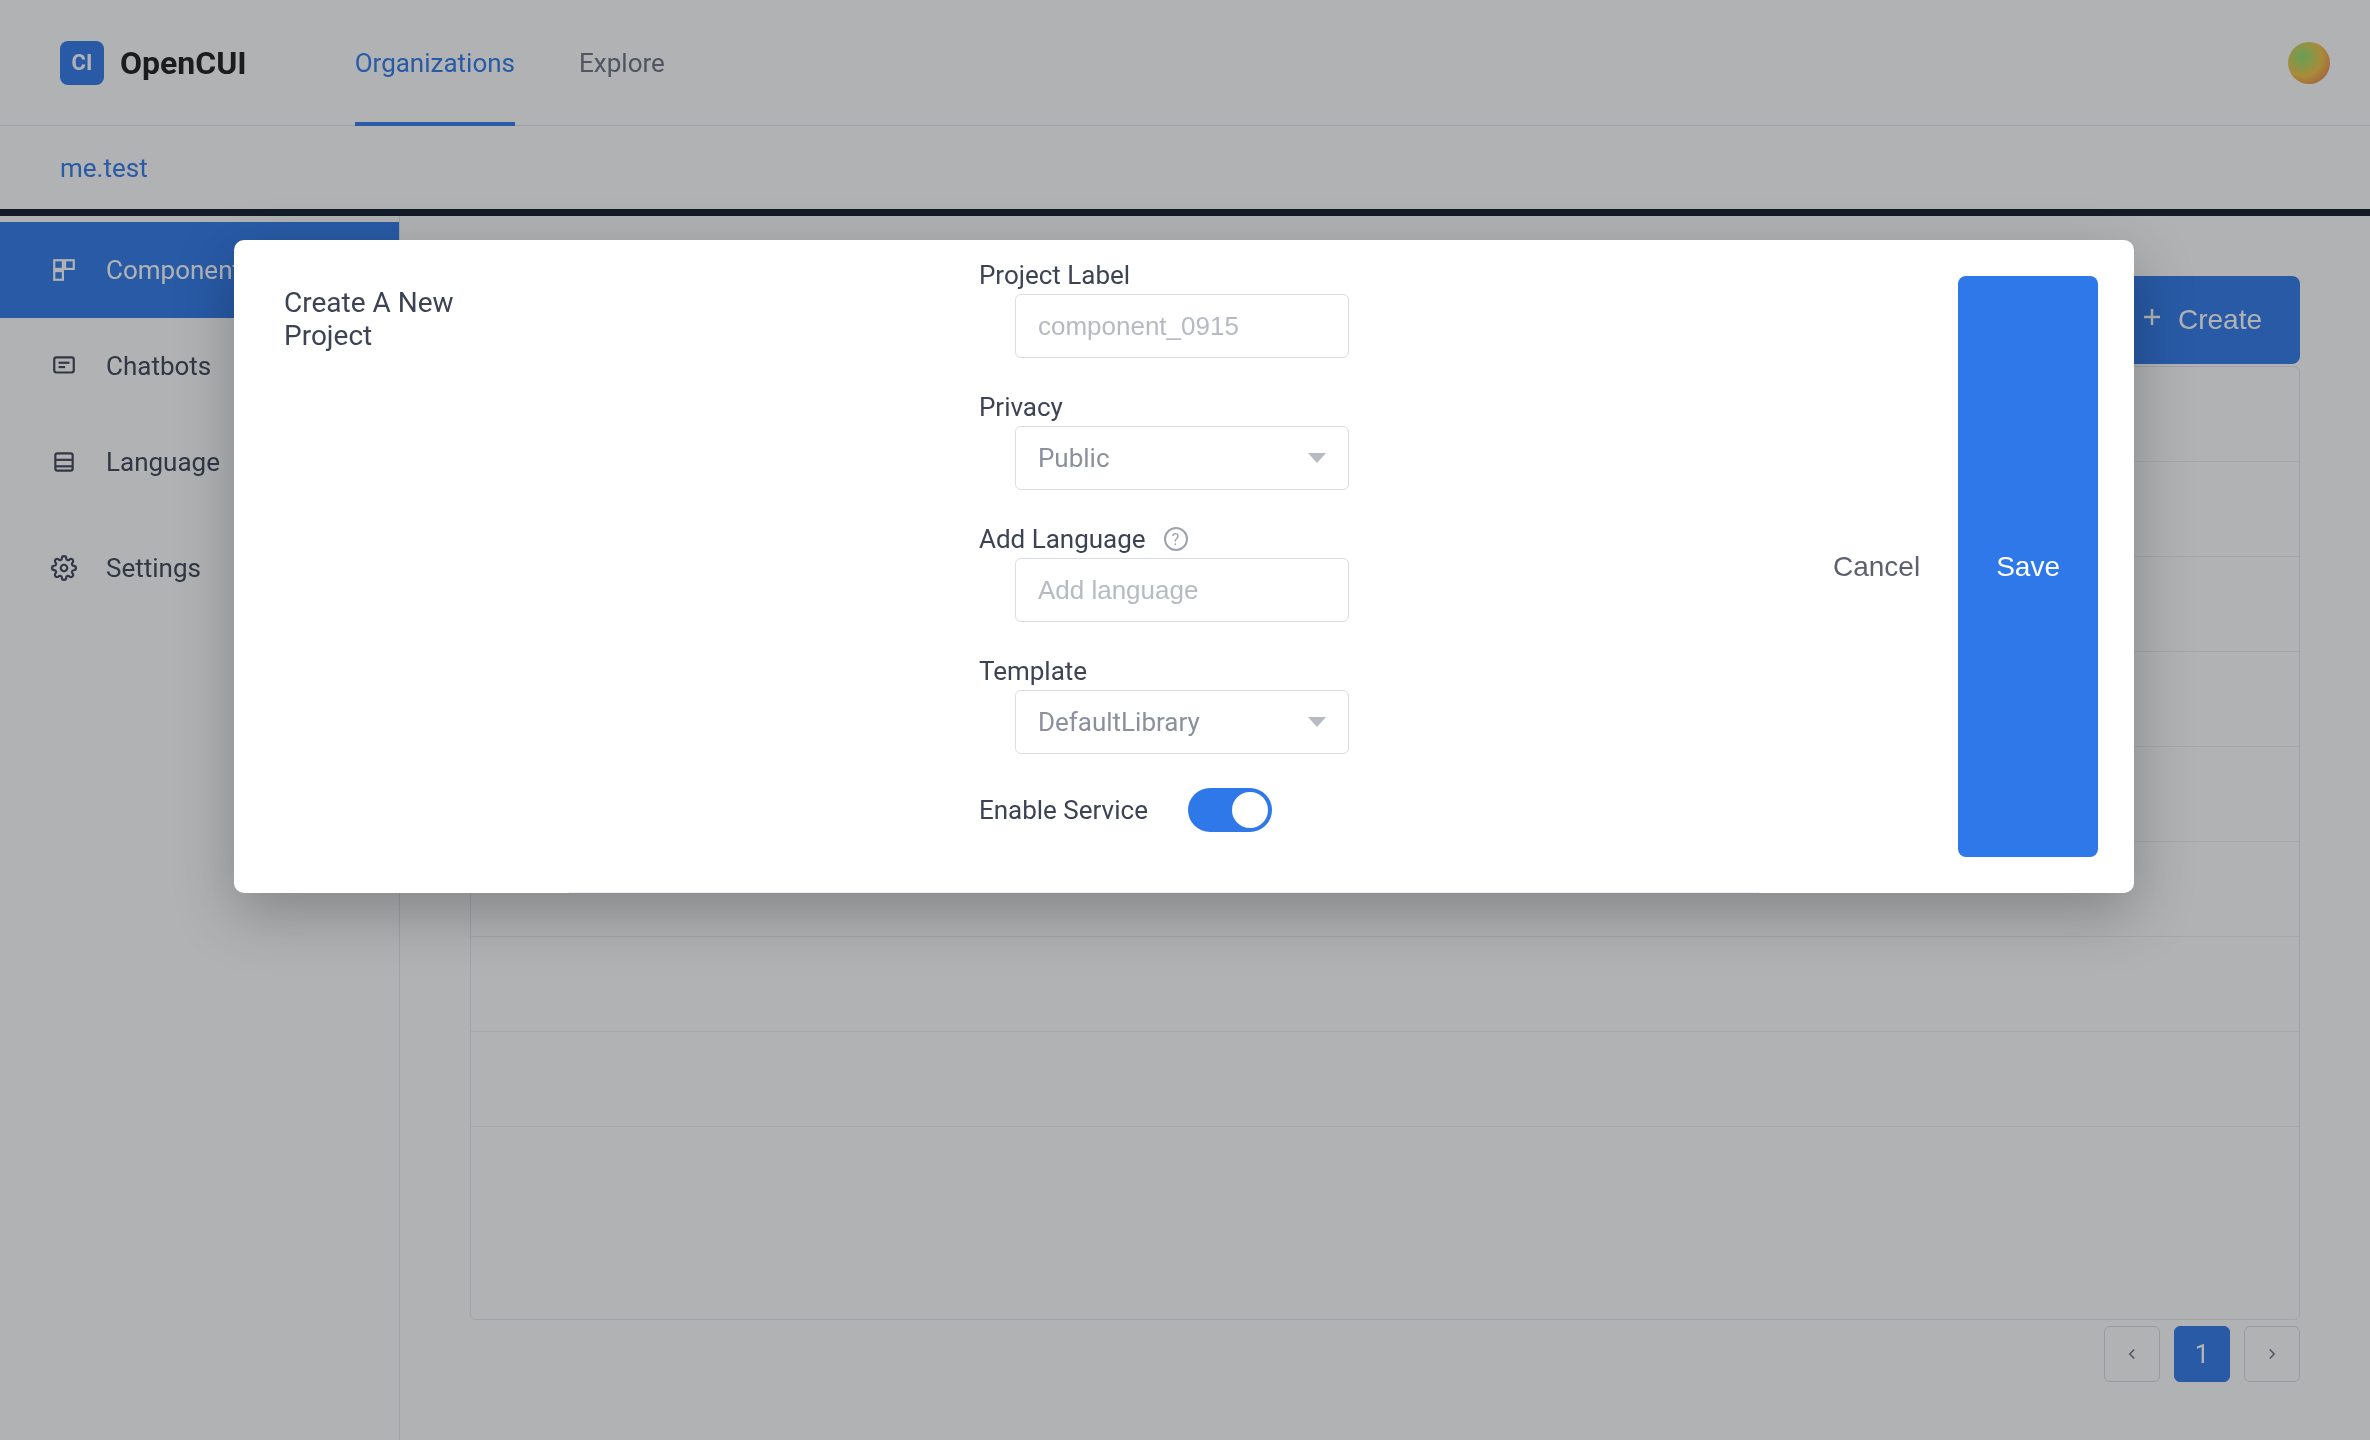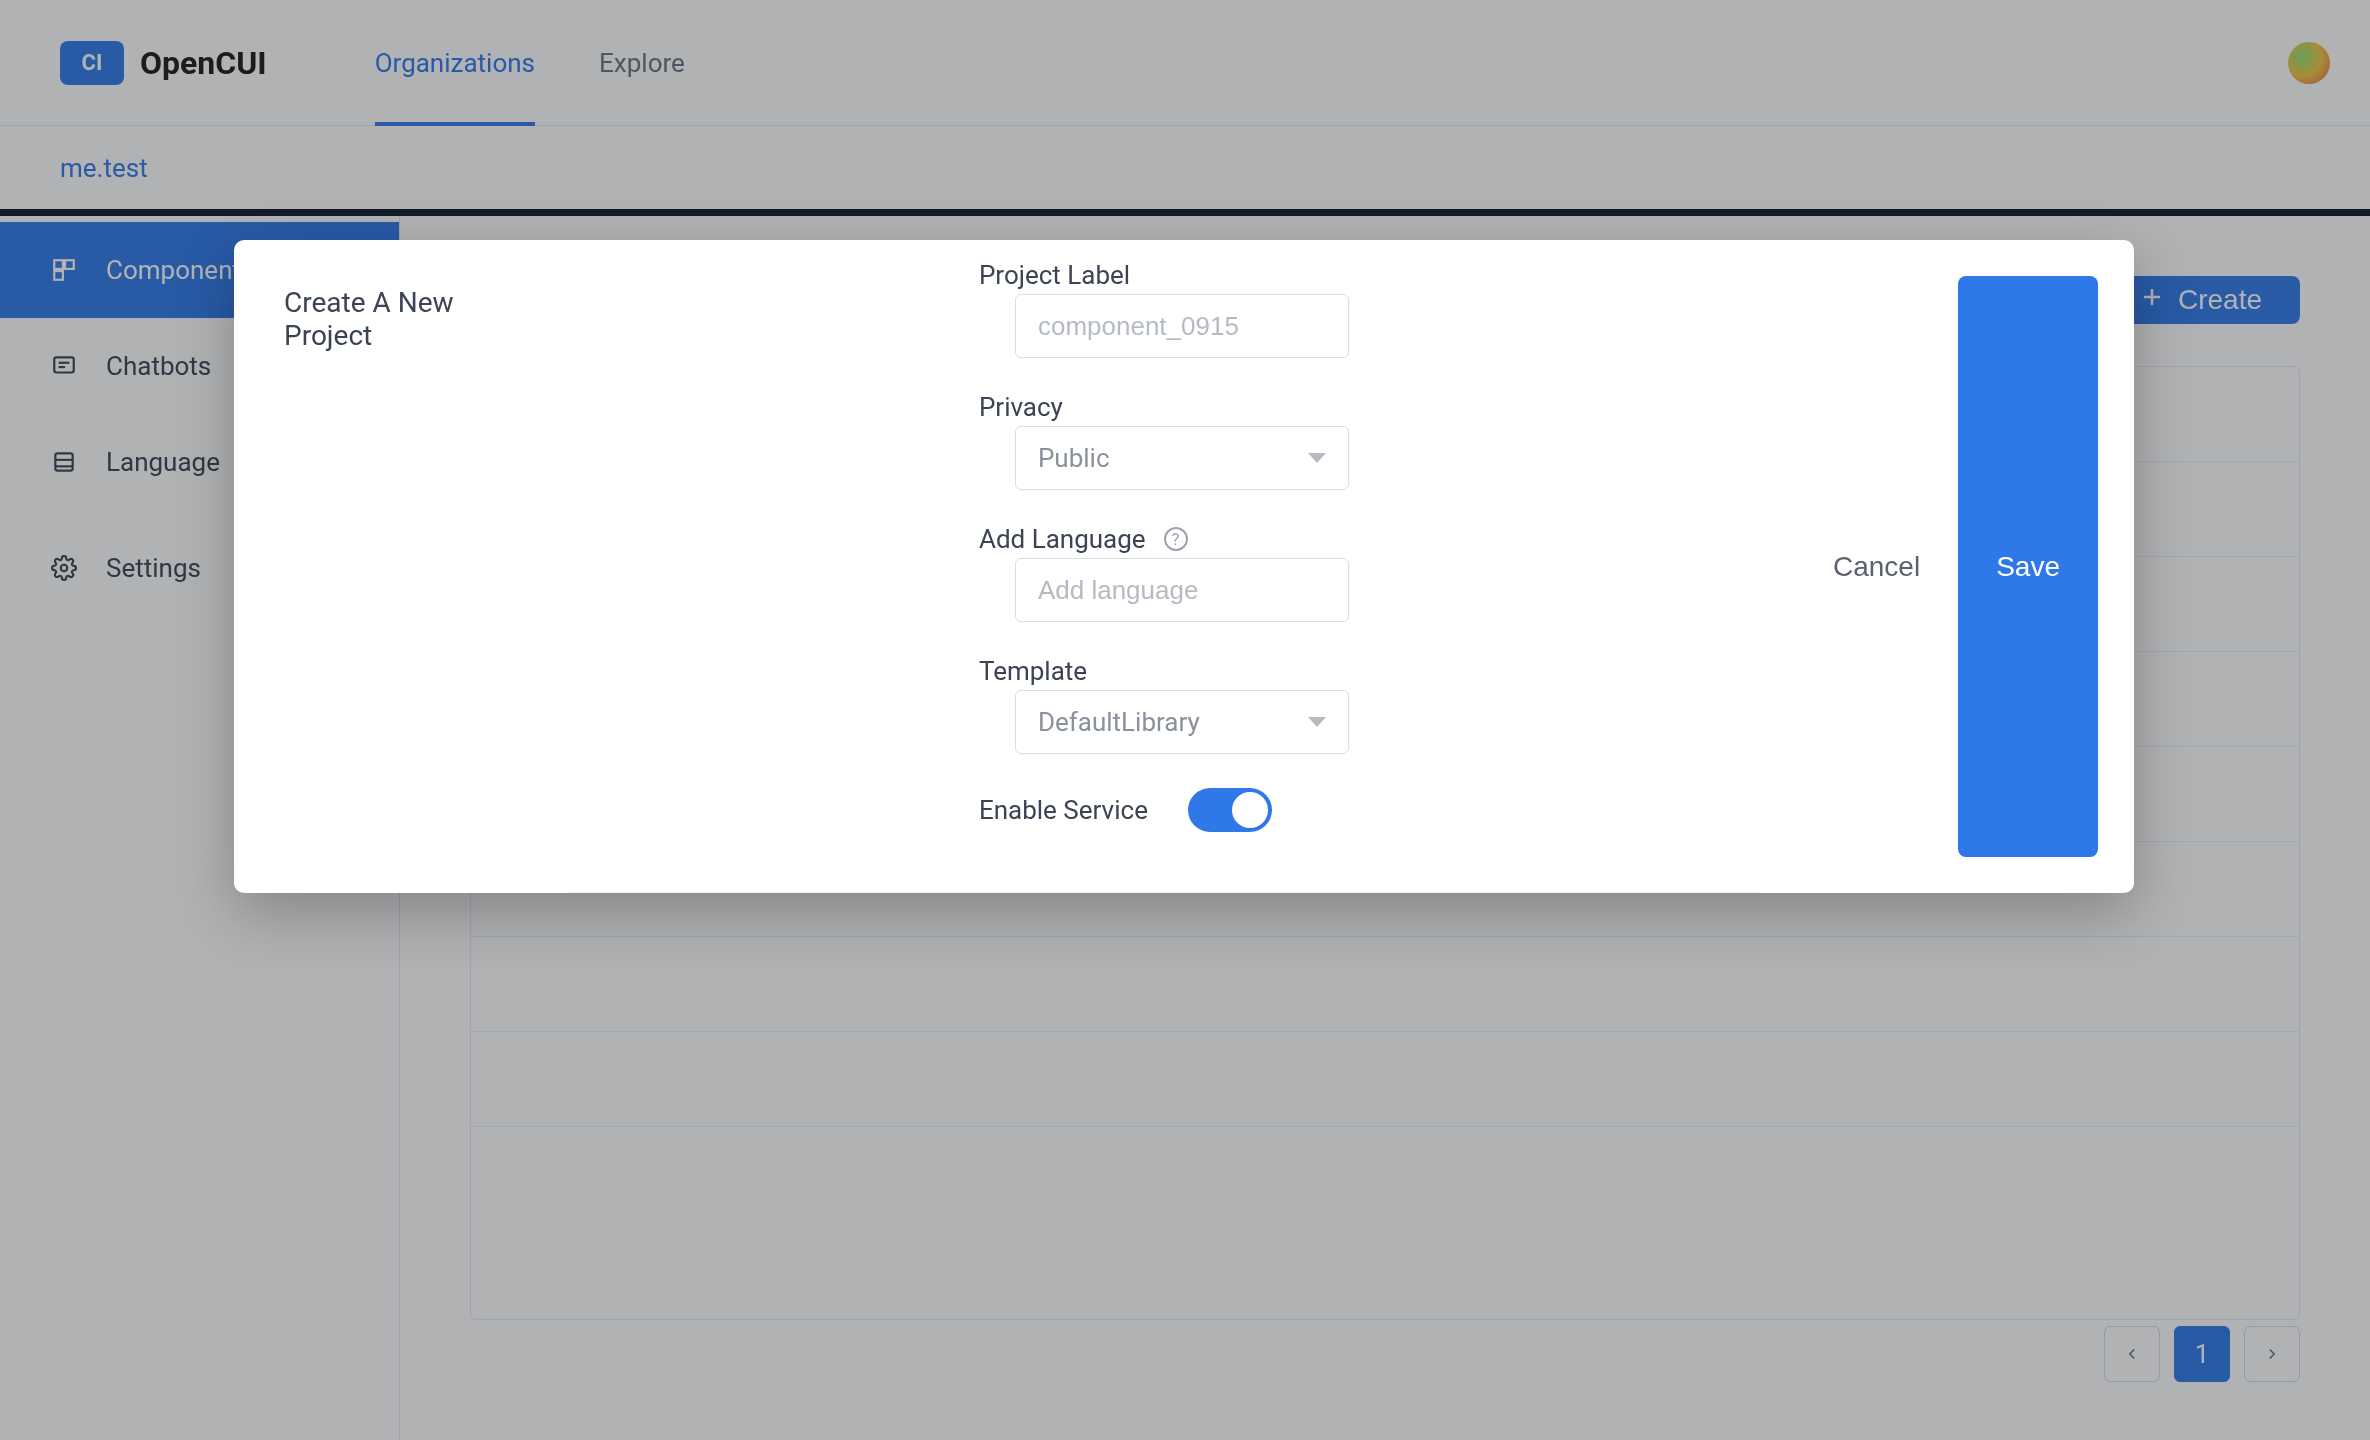--- a/index.html
+++ b/index.html
@@ -16,21 +16,21 @@
   .header {
     height: 126px;
     display: flex;
     align-items: center;
     padding: 0 60px;
     border-bottom: 1px solid #e6e8eb;
     position: relative;
   }
   .logo-area { display: flex; align-items: center; gap: 16px; }
   .logo-badge {
-    width: 64px; height: 44px;
+    width: 44px; height: 44px;
     background: #2f78ea;
     border-radius: 8px;
     display: flex; align-items: center; justify-content: center;
     color: #fff; font-weight: 700; font-size: 22px;
   }
   .brand-name { font-size: 32px; font-weight: 700; color: #1a1a1a; }
   .nav-tabs { display: flex; margin-left: 108px; gap: 64px; height: 100%; }
   .nav-tab {
     display: flex; align-items: center; height: 100%;
     font-size: 26px; color: #6b7280; cursor: pointer;
@@ -66,21 +66,21 @@
     font-size: 26px; color: #3c4353; cursor: pointer;
   }
   .sidebar-item.active { background: #2f78ea; color: #fff; }
   .sidebar-item .icon { width: 28px; height: 28px; display:flex; align-items:center; justify-content:center; }
   .sidebar-item.gap-above { margin-top: 10px; }
 
   .main { flex: 1; position: relative; padding: 60px 70px; }
   .create-btn {
     position: absolute; top: 60px; right: 70px;
     background: #2f78ea; color: #fff; border: none;
-    padding: 8px 38px; font-size: 28px; border-radius: 8px;
+    padding: 28px 38px; font-size: 28px; border-radius: 8px;
     display: flex; align-items: center; gap: 14px; cursor: pointer;
   }
   .table-shell {
     position: absolute; top: 150px; left: 70px; right: 70px; bottom: 120px;
     border: 1px solid #e6e8eb; border-radius: 6px; background: #fff;
   }
   .table-row-stub { height: 95px; border-bottom: 1px solid #eef0f2; }
 
   .pagination {
     position: absolute; bottom: 58px; right: 70px;

